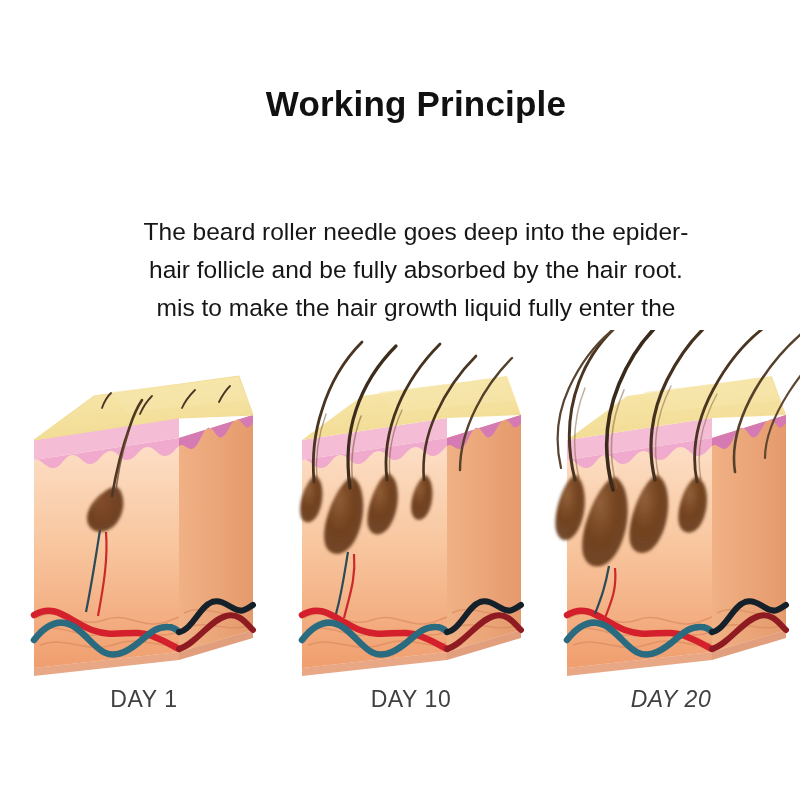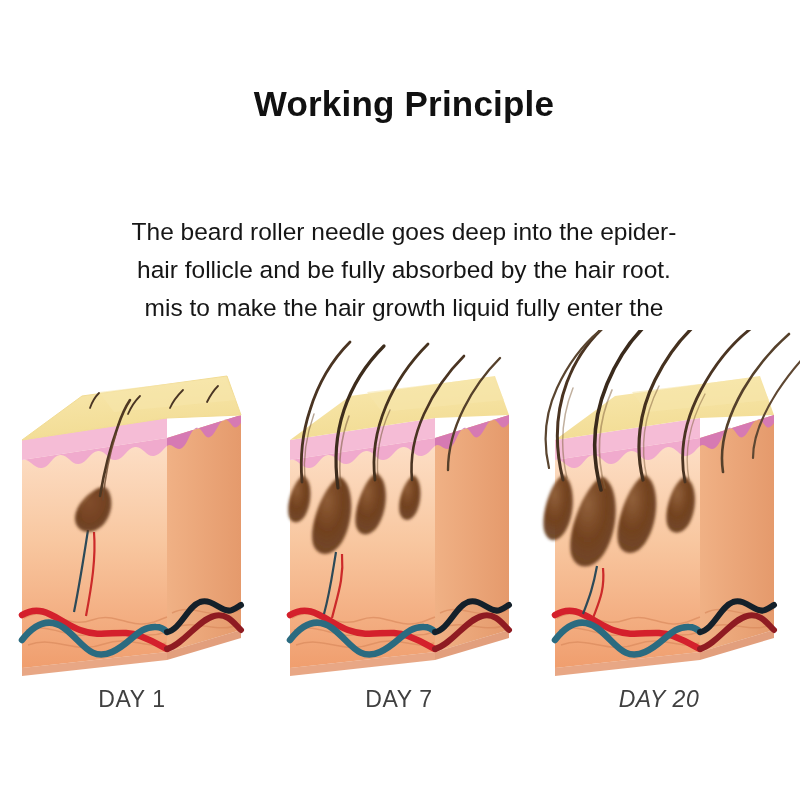--- a/index.html
+++ b/index.html
@@ -1,21 +1,21 @@
 <!DOCTYPE html>
 <html><head>
 <meta charset="utf-8">
 <style>
   html,body{margin:0;padding:0;}
   body{
     width:800px;height:800px;background:#ffffff;
     font-family:"Liberation Sans",sans-serif;
     overflow:hidden;position:relative;
   }
-  #stage{position:absolute;left:4px;top:0;width:768px;height:800px;}
+  #stage{position:absolute;left:16px;top:0;width:768px;height:800px;}
 
   .title{
     position:absolute;left:0;top:84px;width:800px;text-align:center;
     font-size:35px;font-weight:bold;color:#111111;letter-spacing:.2px;
   }
   .body-copy{
     position:absolute;left:100px;top:188px;width:600px;text-align:center;
     font-size:24.5px;color:#161616;line-height:38px;margin-top:25px;
   }
   .body-copy .ln{display:block;white-space:pre;}
@@ -318,16 +318,16 @@
     <g fill="none" stroke-linecap="round" opacity="0.5">
       <path d="M30,148 C23,118 24,88 36,58" stroke="#83623f" stroke-width="1.5"></path>
       <path d="M68,158 C59,126 61,92 75,60" stroke="#83623f" stroke-width="1.7"></path>
       <path d="M110,148 C103,118 107,86 122,56" stroke="#83623f" stroke-width="1.5"></path>
       <path d="M152,150 C147,122 153,92 168,64" stroke="#83623f" stroke-width="1.4"></path>
     </g>
   </svg>
   </div>
 
   <div class="day-label" id="lbl0">DAY 1</div>
-  <div class="day-label" id="lbl1">DAY 7</div>
+  <div class="day-label" id="lbl1">DAY 10</div>
   <div class="day-label" id="lbl2">DAY 20</div>
 
 </div>
 
 </body></html>

